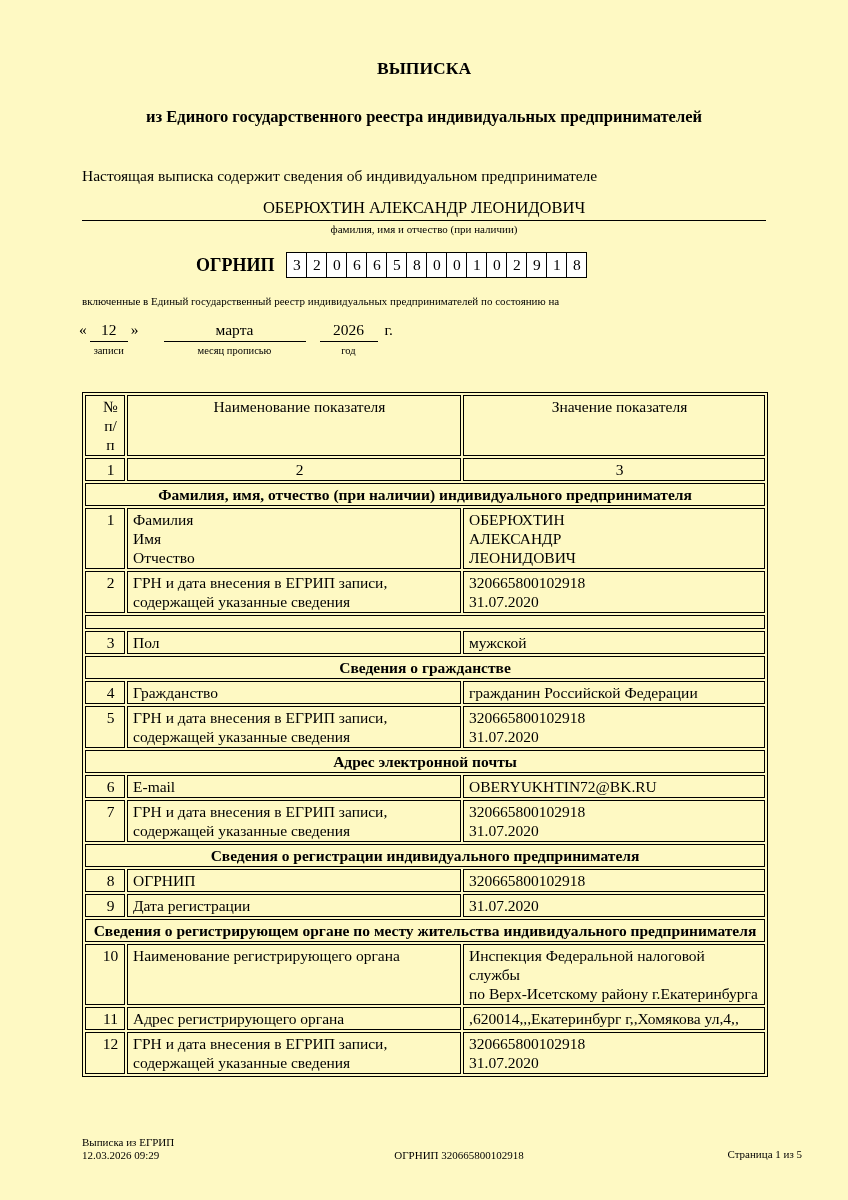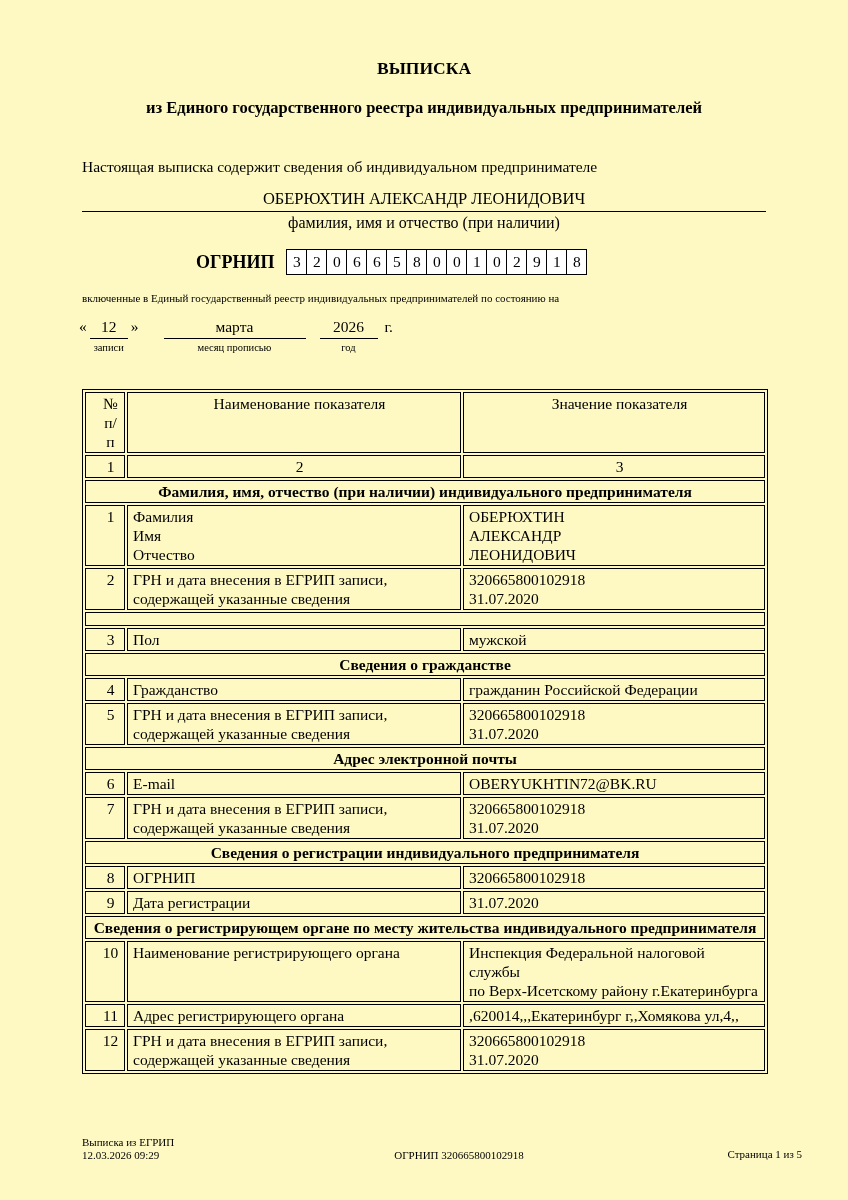--- a/index.html
+++ b/index.html
@@ -2,35 +2,35 @@
 <html><head>
 <meta charset="utf-8">
 <style>
   html,body { margin:0; padding:0; background:#ffffff; }
   .page {
     position:relative; width:848px; height:1200px; background:#fef9c3;
     font-family:"Liberation Serif","DejaVu Serif",serif; color:#000;
     overflow:hidden;
   }
   .doc-title { padding-top:58px; text-align:center; font-weight:bold; font-size:17.5px; }
-  .doc-subtitle { margin-top:19px; text-align:center; font-weight:bold; font-size:16.5px; }
+  .doc-subtitle { margin-top:28px; text-align:center; font-weight:bold; font-size:16.5px; }
 
   .header-row { display:flex; justify-content:space-between; align-items:flex-start; margin:32px 58px 0 80px; }
   .sig-block { width:152px; }
   .sig-value { font-size:15.5px; text-align:center; padding-bottom:13px; }
   .sig-line { border-bottom:1px solid #000; }
   .sig-label { font-size:10.5px; margin-top:3px; text-align:center; }
   .num-block { display:flex; gap:12px; align-items:flex-start; }
   .num-sign { font-size:15.5px; }
   .num-box { width:142px; }
   .num-value { font-size:15.5px; line-height:19px; text-align:center; padding-bottom:5px; border-bottom:1px solid #000; }
 
   .intro-line { margin:40px 82px 0; font-size:15.5px; }
   .name-block { margin:13px 82px 0; text-align:center; font-size:16.5px; border-bottom:1px solid #000; padding-bottom:2px; }
-  .name-label { text-align:center; font-size:16px; margin-top:2px; }
+  .name-label { text-align:center; font-size:11px; margin-top:2px; }
 
   .ogrnip-row { display:flex; align-items:center; gap:12px; margin:17px 0 0 196px; }
   .ogrnip-label { font-weight:bold; font-size:18px; }
   .digit-boxes { display:flex; border:1.5px solid #000; background:#fff; }
   .digit { width:19px; height:24px; line-height:24px; text-align:center; font-size:15.5px; border-right:1px solid #000; }
   .digit:last-child { border-right:none; }
 
   .included-text { margin:14px 82px 0; font-size:11px; line-height:19px; }
 
   .date-words { display:flex; align-items:flex-start; margin:10px 82px 0 76px; font-size:15.5px; }

